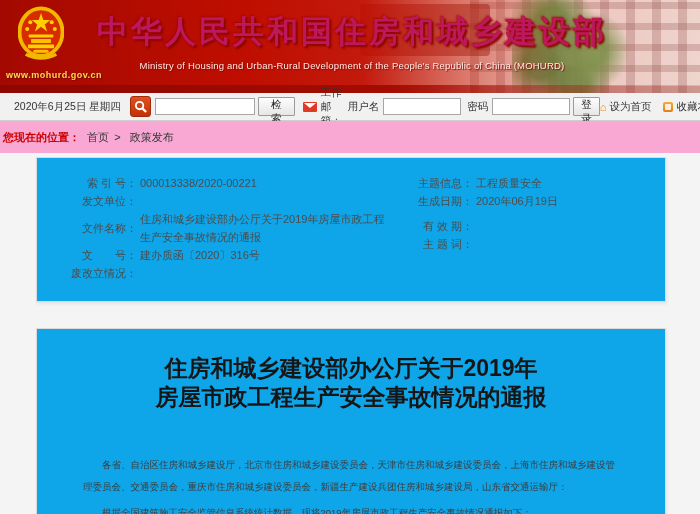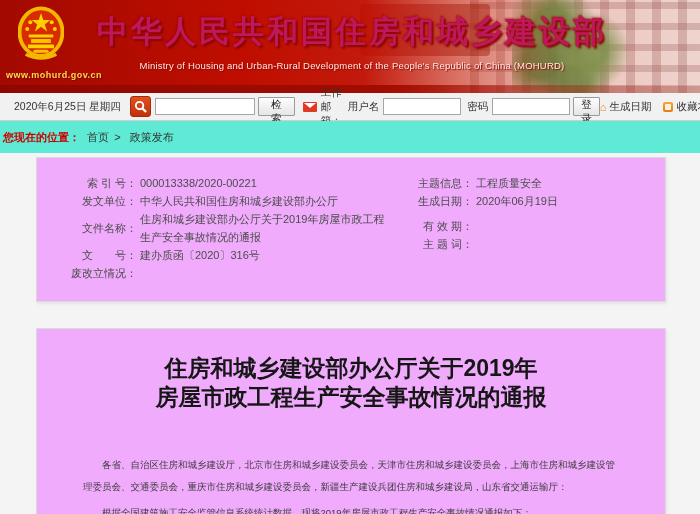--- a/index.html
+++ b/index.html
@@ -46,28 +46,28 @@
   .envelope:before{content:"";position:absolute;left:1px;top:1px;border-left:6px solid transparent;border-right:6px solid transparent;border-top:5px solid #fff;}
   .tb-label{margin-left:6px;white-space:nowrap;}
   .tb-spacer{flex:1;}
   .tb-right{display:flex;align-items:center;white-space:nowrap;}
   .ico-home{color:#f08a19;font-size:11px;font-weight:bold;margin-right:3px;}
   .ico-fav{width:10px;height:10px;background:linear-gradient(#f7a83b,#e07f12);border-radius:2px;margin:0 3px 0 12px;position:relative;flex:0 0 auto;}
   .ico-fav:before{content:"";position:absolute;left:2px;top:2px;width:6px;height:6px;background:rgba(255,255,255,.85);border-radius:1px;}
   .tb-link{color:#333;cursor:pointer;}
 
   
-  .breadcrumb{position:absolute;top:121px;left:0;width:700px;height:32px;background:#5eead4;
+  .breadcrumb{position:absolute;top:121px;left:0;width:700px;height:32px;background:#f9a8d4;
     padding:9px 0 0 3px;font-size:11px;color:#333;}
   .bc-prefix{color:#cc0000;font-weight:bold;}
   .bc-link{color:#333;cursor:pointer;text-decoration:none;margin-left:4px;}
   .bc-sep{margin:0 2px;color:#333;}
 
   
-  .card{position:absolute;left:36px;width:630px;background:#f0abfc;border:1px solid #dbdbdb;box-shadow:1px 2px 3px rgba(0,0,0,.07);}
+  .card{position:absolute;left:36px;width:630px;background:#0ea5e9;border:1px solid #dbdbdb;box-shadow:1px 2px 3px rgba(0,0,0,.07);}
   .meta-card{top:157px;height:145px;padding-top:16px;display:flex;}
   .meta-col{font-size:11px;color:#4c4c4c;}
   .meta-col.left{width:352px;padding-left:20px;}
   .meta-col.right{flex:1;padding-left:12px;}
   .meta-row{display:flex;line-height:18px;}
   .meta-row.center{align-items:center;}
   .meta-label{width:80px;text-align:right;white-space:pre;flex:0 0 auto;}
   .meta-label.narrow{width:72px;}
   .meta-value{flex:1;padding-left:3px;}
   .mt7{margin-top:7px;gap:45px;} .mt5{}
@@ -129,42 +129,41 @@
     </span>
     <span class="tb-label">用户名</span>
     <input class="tb-input small" value="" style="">
     <span class="tb-label">密码</span>
     <input class="tb-input small" value="" style="">
     <button class="tb-btn">登录</button>
 
     <span class="tb-spacer"></span>
     <span class="tb-right">
       <span class="ico-home">⌂</span>
-      <span class="tb-link">生成日期</span>
+      <span class="tb-link">设为首页</span>
       <span class="ico-fav"></span>
       <span class="tb-link">收藏本站</span>
     </span>
   </div>
 
   <div class="breadcrumb">
     <span class="bc-prefix">您现在的位置：</span>
     <span class="bc-link">首页</span>
     <span class="bc-sep">&gt;</span>
     <span class="bc-link">政策发布</span>
   </div>
 
   <div class="card meta-card">
     <div class="meta-col left">
       <div class="meta-row">
         <span class="meta-label">索 引 号：</span>
         <span class="meta-value">000013338/2020-00221</span>
       </div>
       <div class="meta-row">
         <span class="meta-label">发文单位：</span>
-        <span class="meta-value">中华人民共和国住房和城乡建设部办公厅</span>
       </div>
       <div class="meta-row center">
         <span class="meta-label">文件名称：</span>
         <span class="meta-value">住房和城乡建设部办公厅关于2019年房屋市政工程生产安全事故情况的通报</span>
       </div>
       <div class="meta-row">
         <span class="meta-label">文　　号：</span>
         <span class="meta-value">建办质函〔2020〕316号</span>
       </div>
       <div class="meta-row">

